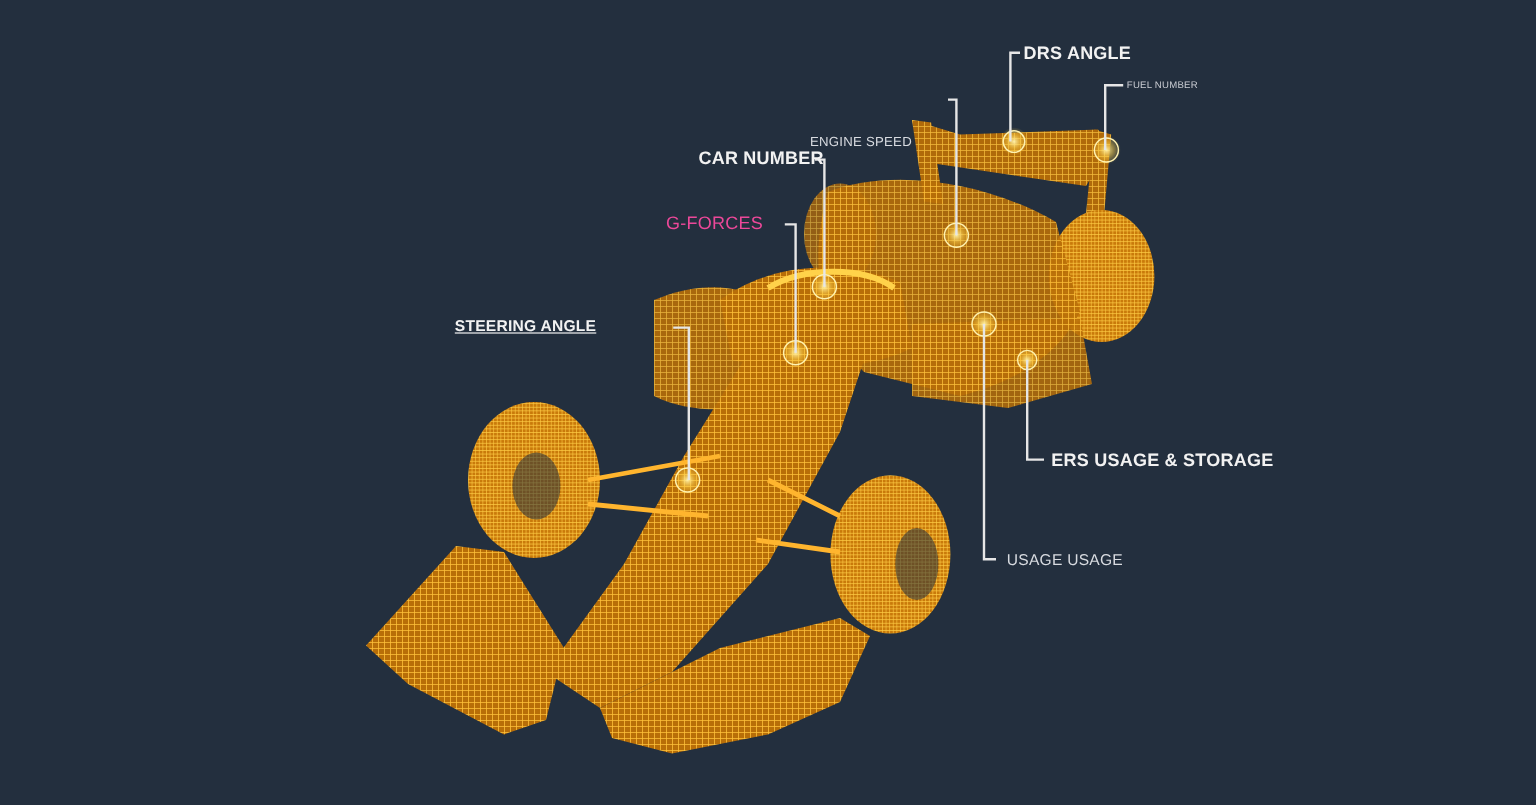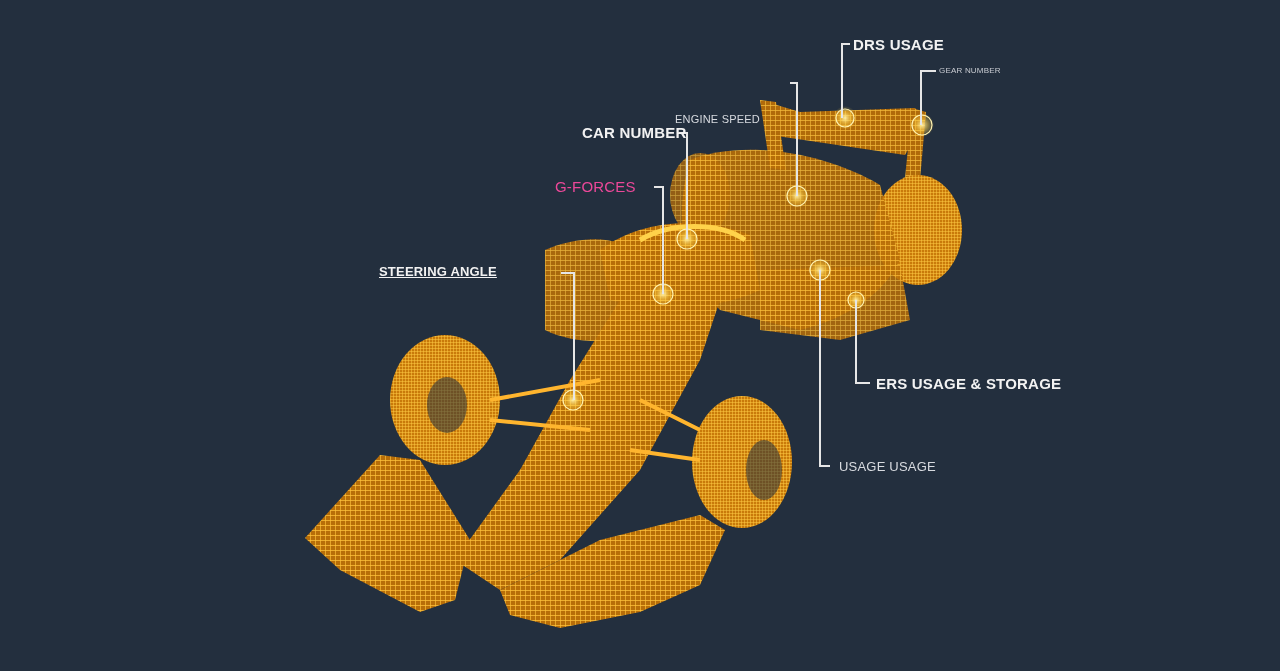--- a/index.html
+++ b/index.html
@@ -106,22 +106,22 @@
       <polyline points="936,71 921,71 921,125"></polyline>
       <polyline points="790,83 797,83 797,196"></polyline>
       <polyline points="679,133 687,133 687,239"></polyline>
       <polyline points="654,187 663,187 663,294"></polyline>
       <polyline points="561,273 574,273 574,400"></polyline>
       <polyline points="870,383 856,383 856,300"></polyline>
       <polyline points="830,466 820,466 820,270"></polyline>
     </g>
   </svg>
 
-  <div class="label mid" style="left:853px;top:36px;">DRS USAGE</div>
+  <div class="label mid" style="left:853px;top:36px;">DRS ANGLE</div>
   <div class="label small" style="left:675px;top:77px;margin-top:36px;">ENGINE SPEED</div>
-  <div class="label tiny" style="left:939px;top:66px;">GEAR NUMBER</div>
+  <div class="label tiny" style="left:939px;top:66px;">FUEL NUMBER</div>
   <div class="label mid" style="left:582px;top:124px;">CAR NUMBER</div>
   <div class="label mid light" style="left:555px;top:178px;">G-FORCES</div>
   <div class="label big" style="left:379px;top:264px;">STEERING ANGLE</div>
   <div class="label mid" style="left:876px;top:375px;">ERS USAGE &amp; STORAGE</div>
   <div class="label small" style="left:839px;top:459px;font-size:13px;">USAGE USAGE</div>
 
 </div>
 
 </body></html>

